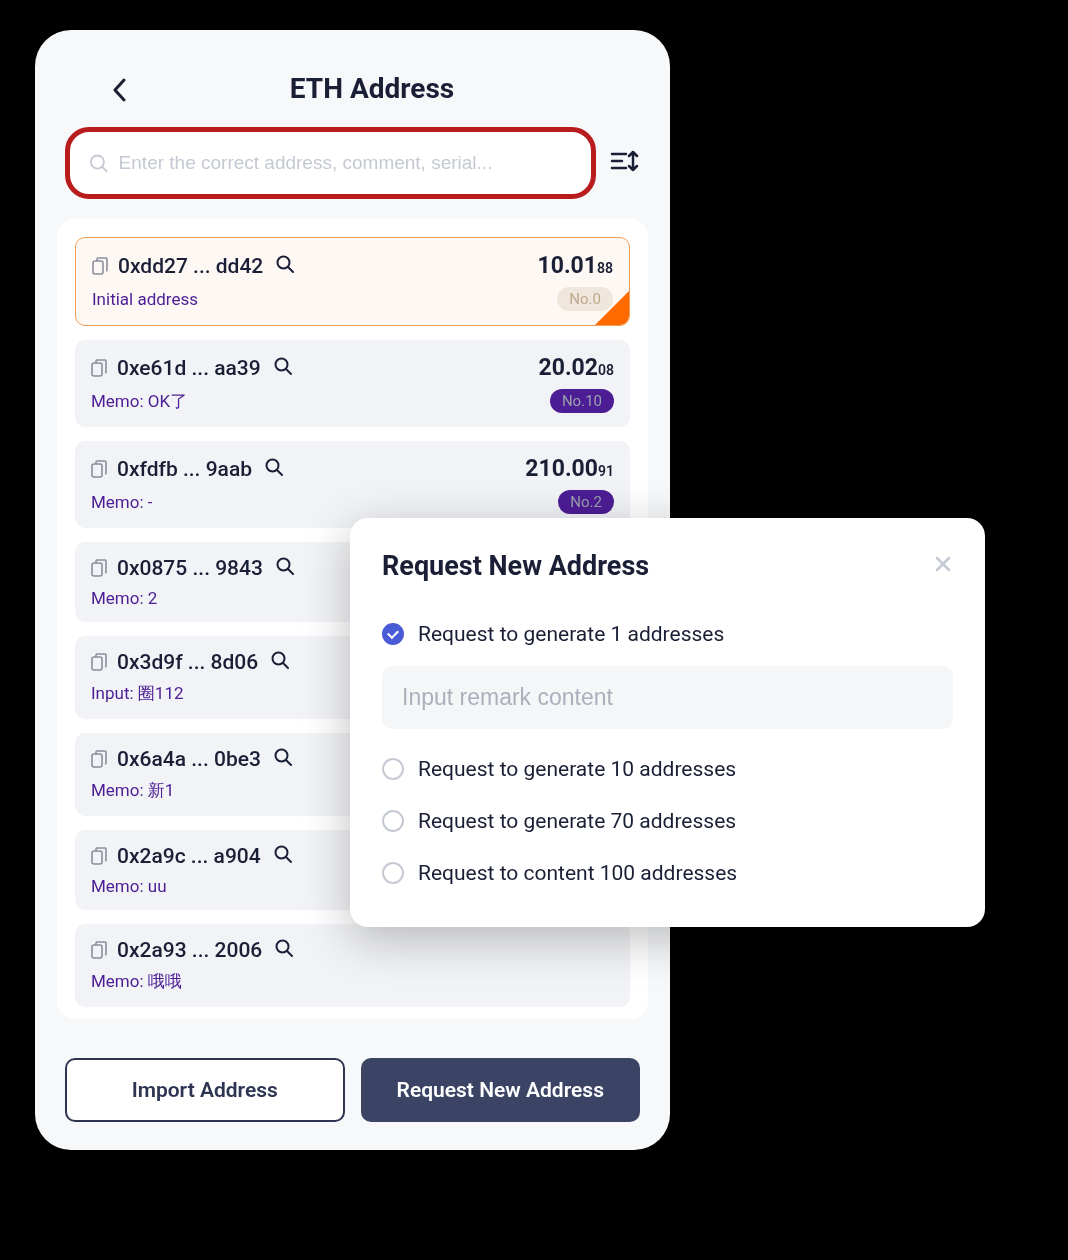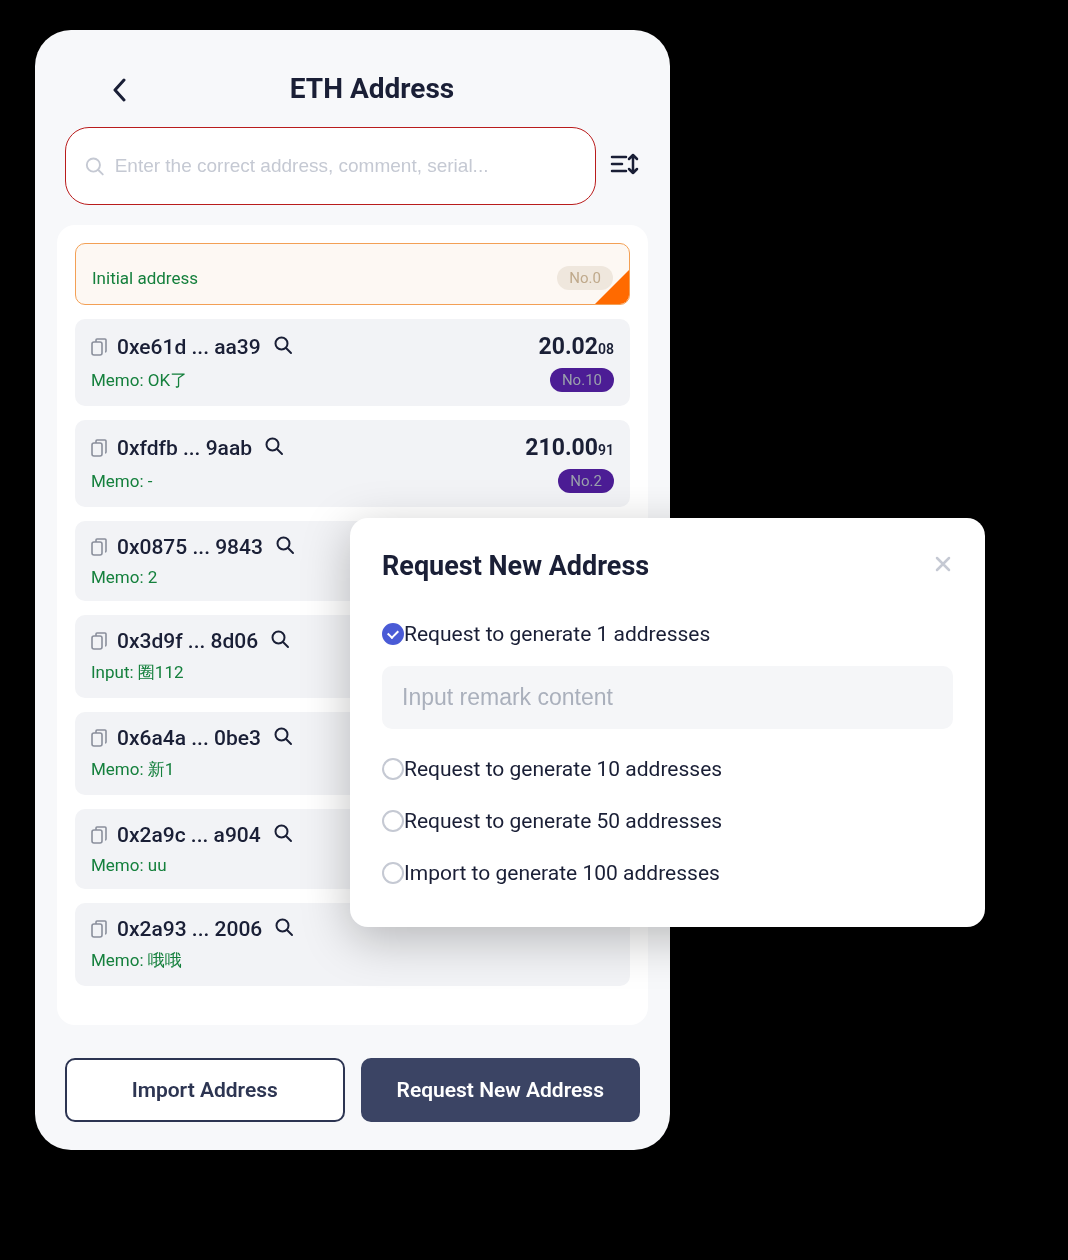--- a/index.html
+++ b/index.html
@@ -46,23 +46,23 @@
   display: flex;
   align-items: center;
   padding: 0 30px 20px;
   gap: 14px;
 }
 .search-box {
   flex: 1;
   display: flex;
   align-items: center;
   background: #fff;
-  border: 1px solid #b91c1c;
+  border: 5px solid #b91c1c;
   border-radius: 24px;
-  padding: 27px 18px;
+  padding: 20px 18px;
   gap: 10px;
 }
 .search-box input {
   border: none;
   outline: none;
   font-size: 19px;
   color: #374151;
   width: 100%;
   background: transparent;
 }
@@ -110,21 +110,21 @@
   font-size: 14px;
   font-weight: 600;
 }
 .addr-row-2 {
   display: flex;
   align-items: center;
   margin-top: 8px;
 }
 .memo {
   font-size: 17px;
-  color: #15803d;
+  color: #4c1d95;
 }
 .no-badge {
   margin-left: auto;
   background: #4c1d95;
   color: #9aa0ac;
   font-size: 15px;
   padding: 3px 12px;
   border-radius: 12px;
 }
 .addr-card.selected .no-badge {
@@ -189,21 +189,21 @@
   color: #1a1f36;
 }
 .modal-close {
   margin-left: auto;
   cursor: pointer;
   color: #c5c9d3;
 }
 .radio-option {
   display: flex;
   align-items: center;
-  gap: 0;
+  gap: 14px;
   padding: 14px 0;
   cursor: pointer;
 }
 .radio-circle {
   width: 22px;
   height: 22px;
   border: 2px solid #c5c9d3;
   border-radius: 50%;
   flex-shrink: 0;
   display: flex;
@@ -265,20 +265,34 @@
         <line x1="2" y1="6" x2="16" y2="6" stroke="#1a1f36" stroke-width="2.5" stroke-linecap="round"></line>
         <line x1="2" y1="13" x2="12" y2="13" stroke="#1a1f36" stroke-width="2.5" stroke-linecap="round"></line>
         <line x1="2" y1="20" x2="16" y2="20" stroke="#1a1f36" stroke-width="2.5" stroke-linecap="round"></line>
         <path d="M23 4 L23 22 M19 8 L23 4 L27 8 M19 18 L23 22 L27 18" stroke="#1a1f36" stroke-width="2.5" fill="none" stroke-linecap="round" stroke-linejoin="round"></path>
       </svg>
     </div>
   </div>
 
   <div class="list-container" id="addr-list">
       <div class="addr-card selected">
+        <div class="addr-row-1">
+          <span class="copy-icon">
+            <svg width="16" height="18" viewBox="0 0 16 18">
+              <rect x="1" y="4" width="10" height="13" rx="2" stroke="#8a8f9c" stroke-width="1.6" fill="none"></rect>
+              <path d="M5 4 V2 a1 1 0 0 1 1-1 h8 a1 1 0 0 1 1 1 v11 a1 1 0 0 1-1 1" stroke="#8a8f9c" stroke-width="1.6" fill="none"></path>
+            </svg>
+          </span>
+          <span class="addr-text">0xdd27 ... dd42</span>
+          <span class="mag-icon"><svg width="20" height="20" viewBox="0 0 20 20">
+              <circle cx="8.5" cy="8.5" r="6" stroke="#1a1f36" stroke-width="2" fill="none"></circle>
+              <line x1="13" y1="13" x2="18" y2="18" stroke="#1a1f36" stroke-width="2" stroke-linecap="round"></line>
+            </svg></span>
+          <span class="balance">10.01<span class="balance-small">88</span></span>
+        </div>
         <div class="addr-row-2">
           <span class="memo">Initial address</span>
           <span class="no-badge">No.0</span>
         </div>
         <div class="corner-triangle"></div>
       </div>
       <div class="addr-card">
         <div class="addr-row-1">
           <span class="copy-icon">
             <svg width="16" height="18" viewBox="0 0 16 18">
@@ -427,18 +441,18 @@
     </div>
   </div>
   <div id="modal-options"><div class="radio-option">
         <div class="radio-circle checked"></div>
         <div class="radio-label">Request to generate 1 addresses</div>
       </div><input class="remark-input" placeholder="Input remark content" style=""><div class="radio-option">
         <div class="radio-circle"></div>
         <div class="radio-label">Request to generate 10 addresses</div>
       </div><div class="radio-option">
         <div class="radio-circle"></div>
-        <div class="radio-label">Request to generate 50 addresses</div>
+        <div class="radio-label">Request to generate 70 addresses</div>
       </div><div class="radio-option">
         <div class="radio-circle"></div>
-        <div class="radio-label">Import to generate 100 addresses</div>
+        <div class="radio-label">Request to content 100 addresses</div>
       </div></div>
 </div>
 
 </body></html>

